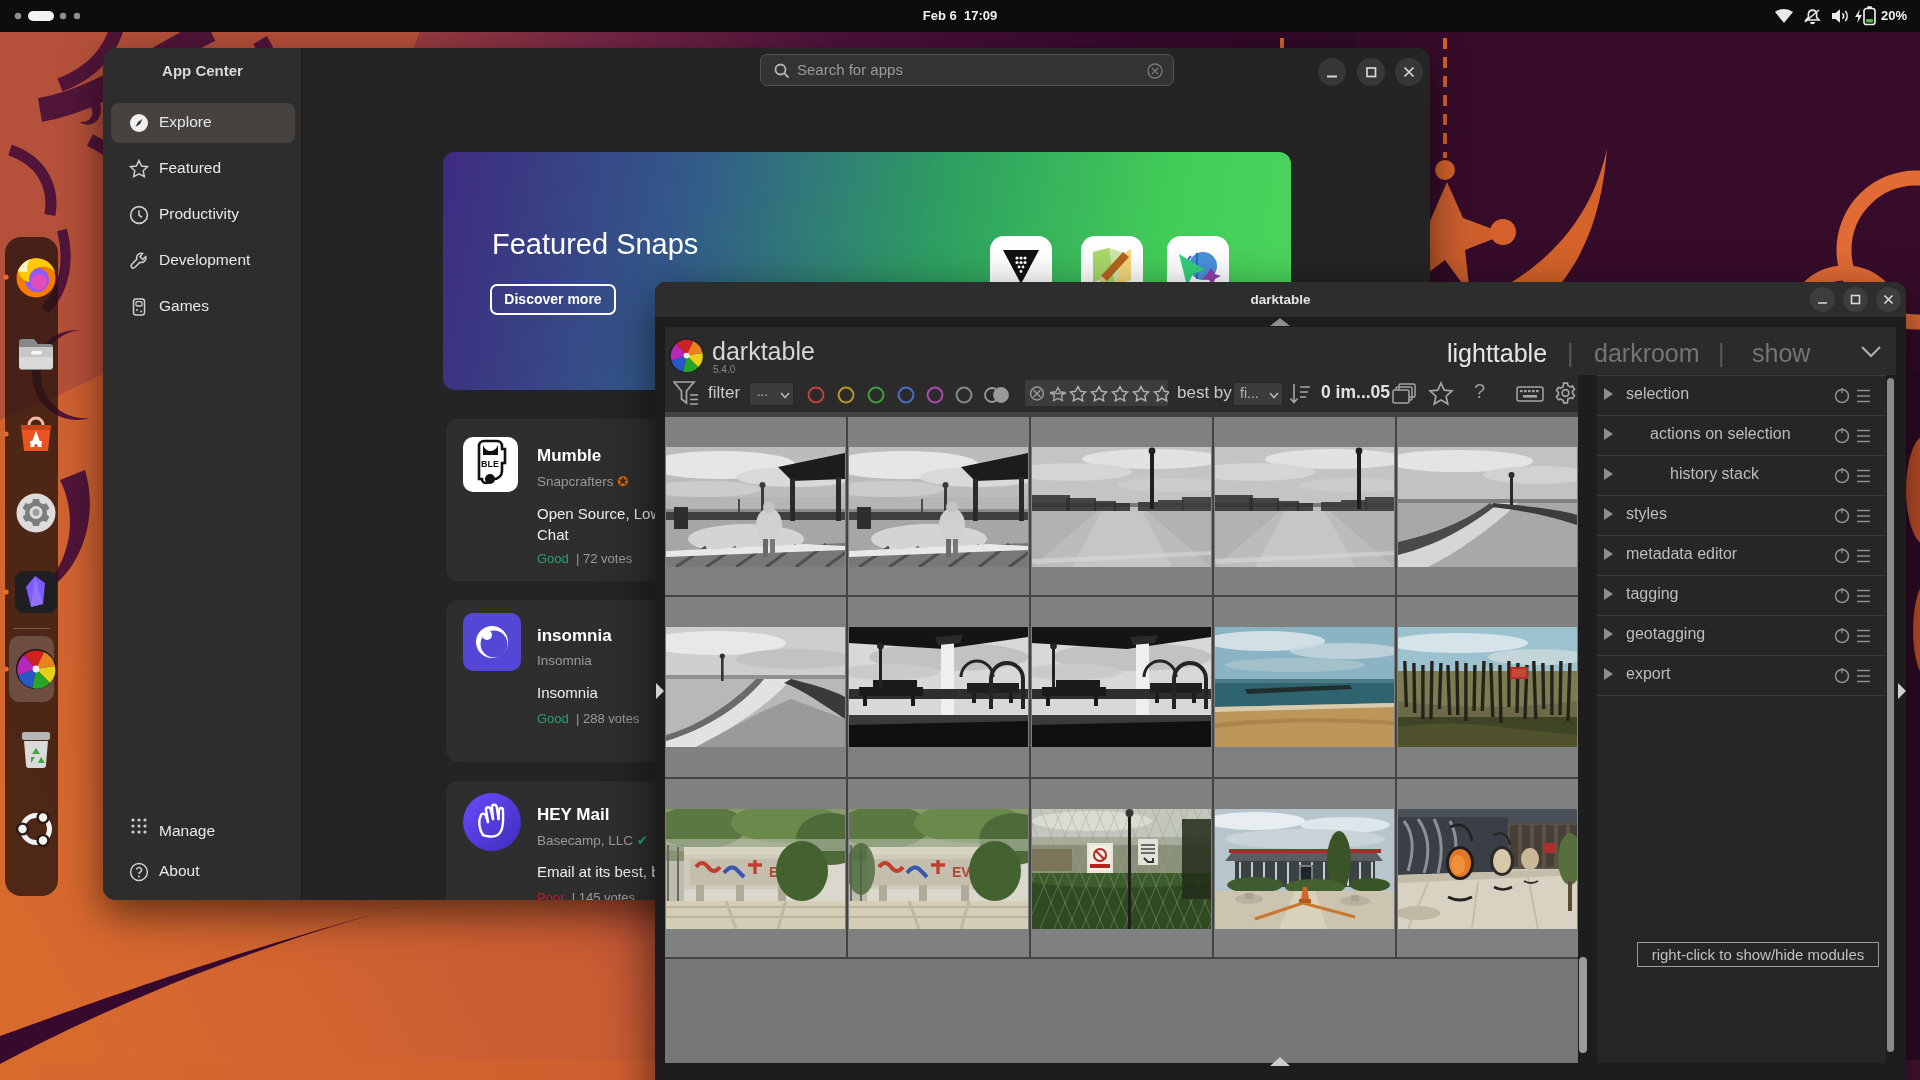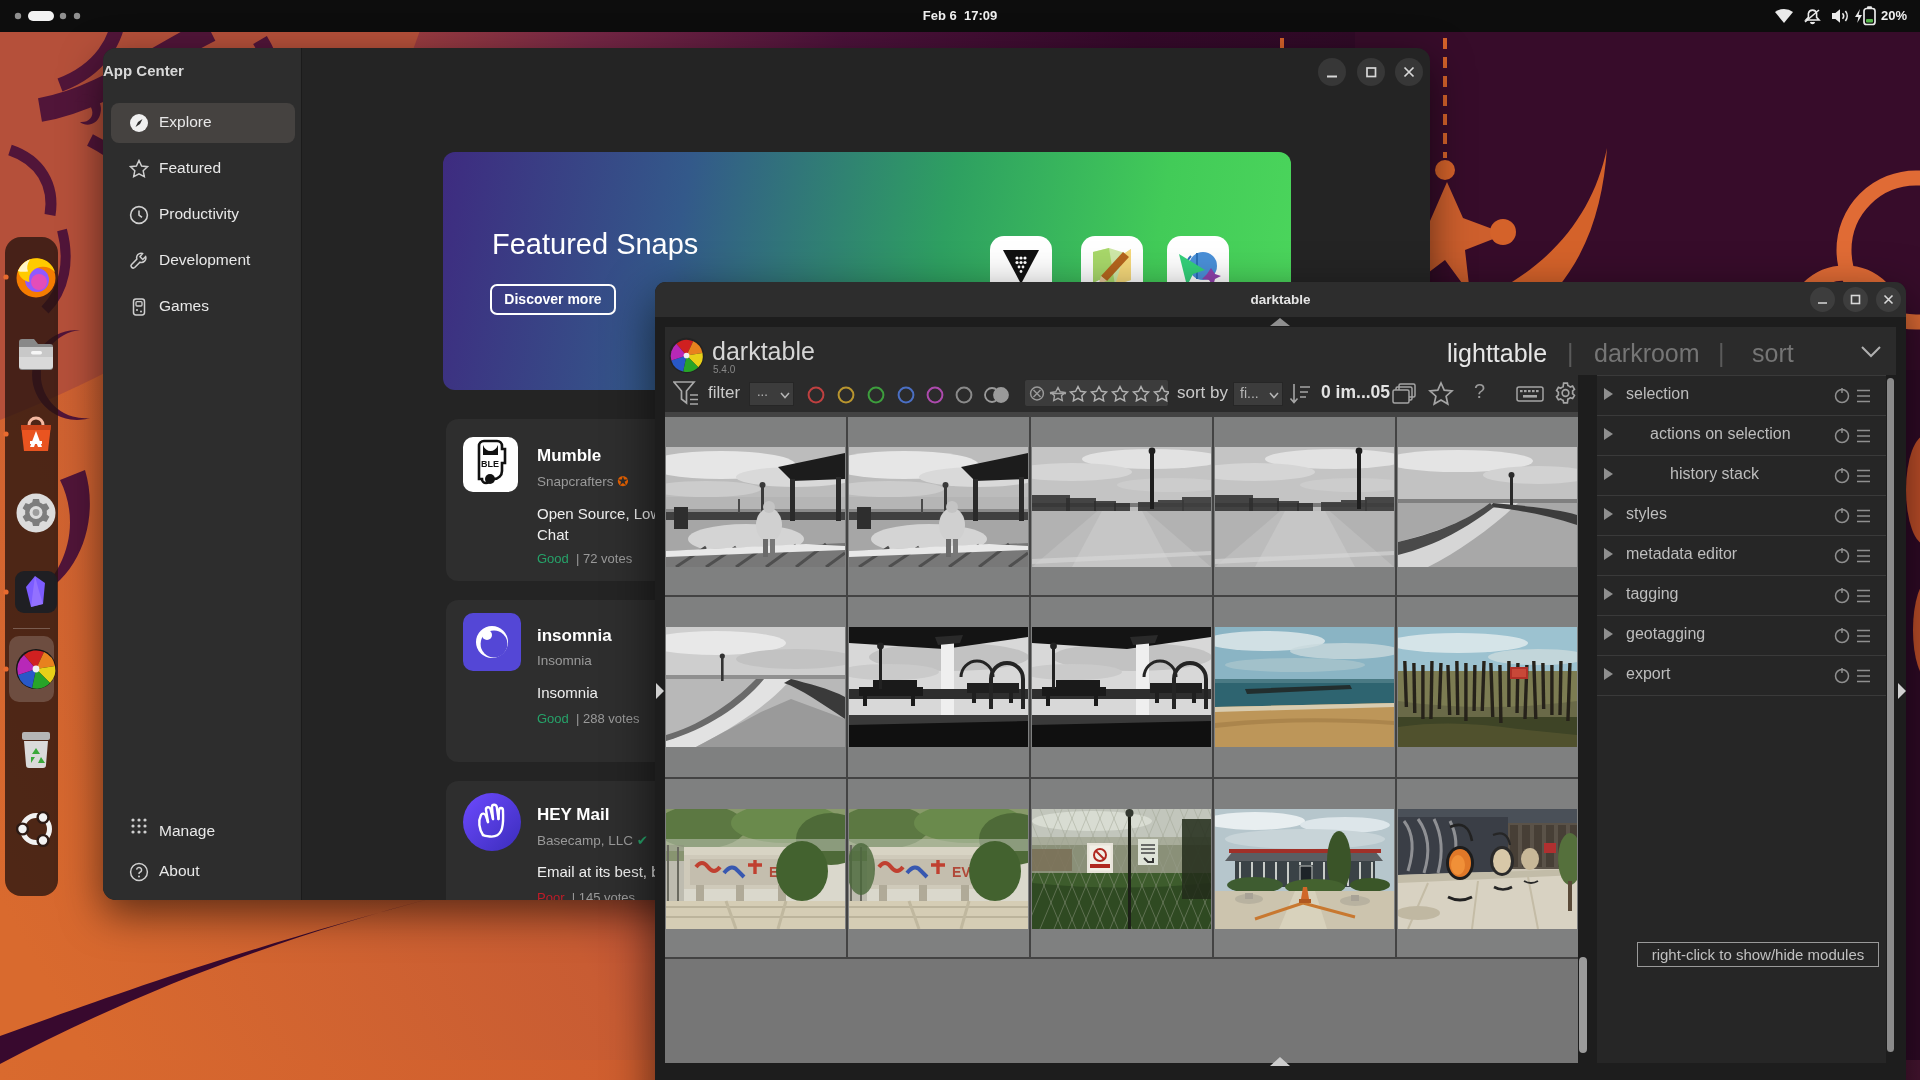--- a/index.html
+++ b/index.html
@@ -183,21 +183,21 @@
       <circle cx="4" cy="197" r="2.6"></circle>
       <circle cx="4" cy="355" r="2.6"></circle>
       <circle cx="4" cy="432" r="2.6"></circle>
     </g>
   </svg>
 </div>
 
 <div class="abs" style="left:103px;top:48px;width:1327px;height:852px;border-radius:13px;background:#242424;box-shadow:0 14px 40px rgba(0,0,0,0.55);overflow:hidden;">
 
   <div class="abs" style="left:0;top:0;width:199px;height:852px;background:#2d2d2d;border-right:1px solid #1b1b1b;">
-    <div class="abs" style="left:0;top:14px;width:199px;font-weight:700;font-size:15px;color:#d8d8d8;">App Center</div>
+    <div class="abs" style="left:0;top:14px;width:199px;text-align:center;font-weight:700;font-size:15px;color:#d8d8d8;">App Center</div>
     <div id="nav" style="position:absolute;left:8px;top:55px;width:184px;font-size:15.5px;color:#e8e8e8;">
       <div class="abs" style="left:0;top:0;width:184px;height:40px;background:#454240;border-radius:8px;"></div>
       <div class="abs" style="left:18px;top:10px;width:20px;height:20px;">
         <svg width="20" height="20" viewBox="0 0 20 20">
             <circle cx="10" cy="10" r="9" fill="#f0f0f0"></circle>
             <path d="M 13.5 6 L 11 11 L 6.5 14 L 9 9 z" fill="#2d2d2d"></path>
           </svg>
       </div>
       <div class="abs" style="left:48px;top:10px;">Explore</div>
       <svg class="abs" style="left:18px;top:56px" width="20" height="20" viewBox="0 0 20 20">
@@ -240,20 +240,31 @@
           <circle cx="10" cy="10" r="8.4" fill="none" stroke="#cfcfcf" stroke-width="1.5"></circle>
           <path d="M 7.6 7.6 a 2.5 2.5 0 1 1 3.4 2.7 c -0.8 0.3 -1 0.8 -1 1.6" fill="none" stroke="#cfcfcf" stroke-width="1.5"></path>
           <circle cx="10" cy="14.6" r="1" fill="#cfcfcf"></circle>
         </svg>
       <div class="abs" style="left:48px;top:56px;">About</div>
     </div>
   </div>
 
   <div class="abs" style="left:200px;top:0;width:1127px;height:852px;">
 
+    <div class="abs" style="left:457px;top:6px;width:414px;height:32px;border-radius:7px;background:#333333;border:1px solid #515151;">
+      <svg class="abs" style="left:12px;top:7px" width="18" height="18" viewBox="0 0 18 18">
+          <circle cx="7.5" cy="7.5" r="5" fill="none" stroke="#b5b5b5" stroke-width="1.8"></circle>
+          <path d="M 11.2 11.2 L 15.5 15.5" stroke="#b5b5b5" stroke-width="1.8"></path>
+        </svg>
+      <div class="abs" style="left:36px;top:6px;font-size:15px;color:#9b9b9b;">Search for apps</div>
+      <svg class="abs" style="left:386px;top:8px" width="16" height="16" viewBox="0 0 16 16">
+          <circle cx="8" cy="8" r="7" fill="none" stroke="#787878" stroke-width="1.4"></circle>
+          <path d="M 5 5 l 6 6 M 11 5 l -6 6" stroke="#787878" stroke-width="1.4"></path>
+        </svg>
+    </div>
 
     <div id="acctrl">
       <div class="abs" style="left:1015px;top:10px;width:28px;height:28px;border-radius:50%;background:#373737;"></div>
       <svg class="abs" style="left:1015px;top:10px" width="28" height="28">
           <path d="M 9 18.5 H 19" stroke="#d8d8d8" stroke-width="1.8"></path>
         </svg>
       <div class="abs" style="left:1054px;top:10px;width:28px;height:28px;border-radius:50%;background:#373737;"></div>
       <svg class="abs" style="left:1054px;top:10px" width="28" height="28">
           <rect x="10" y="10" width="8.5" height="8.5" fill="none" stroke="#d8d8d8" stroke-width="1.7"></rect>
         </svg>
@@ -401,21 +412,21 @@
         <path d="M 23 8.5 h 16" stroke-width="1.6"></path>
       </g>
       <g fill="none" stroke="#b2b2b2" stroke-width="1.4">
         <path d="M 51 1.5 L 53.4 6.3 L 58.6 7 L 54.8 10.7 L 55.7 15.9 L 51 13.4 L 46.3 15.9 L 47.2 10.7 L 43.4 7 L 48.6 6.3 z"></path>
         <path d="M 72 1.5 L 74.4 6.3 L 79.6 7 L 75.8 10.7 L 76.7 15.9 L 72 13.4 L 67.3 15.9 L 68.2 10.7 L 64.4 7 L 69.6 6.3 z"></path>
         <path d="M 93 1.5 L 95.4 6.3 L 100.6 7 L 96.8 10.7 L 97.7 15.9 L 93 13.4 L 88.3 15.9 L 89.2 10.7 L 85.4 7 L 90.6 6.3 z"></path>
         <path d="M 114 1.5 L 116.4 6.3 L 121.6 7 L 117.8 10.7 L 118.7 15.9 L 114 13.4 L 109.3 15.9 L 110.2 10.7 L 106.4 7 L 111.6 6.3 z"></path>
         <path d="M 135 1.5 L 137.4 6.3 L 142.6 7 L 138.8 10.7 L 139.7 15.9 L 135 13.4 L 130.3 15.9 L 131.2 10.7 L 127.4 7 L 132.6 6.3 z"></path>
       </g>
     </svg>
-    <div class="abs" style="left:512px;top:8px;font-size:17px;color:#c9c9c9;">sort by</div>
+    <div class="abs" style="left:512px;top:8px;font-size:17px;color:#c9c9c9;">best by</div>
     <div class="abs" style="left:568px;top:7px;width:50px;height:24px;background:#3c3c3c;border:1px solid #262626;color:#b5b5b5;font-size:14px;">
         <span style="position:absolute;left:6px;top:2px;">fi...</span>
         <svg class="abs" style="left:35px;top:9px" width="10" height="7">
           <path d="M 1 1 L 5 5.5 L 9 1" stroke="#b5b5b5" stroke-width="1.5" fill="none"></path>
         </svg>
       </div>
     <svg class="abs" style="left:623px;top:7px" width="24" height="24" viewBox="0 0 24 24">
         <g stroke="#a5a5a5" stroke-width="1.6" fill="none">
           <path d="M 6 2 V 20 M 2.5 16.5 L 6 20.5 L 9.5 16.5"></path>
           <path d="M 12 5 h 10 M 12 10 h 8 M 12 15 h 6"></path>
@@ -459,21 +470,21 @@
       <path d="M 22 22 L 18 41 A 19 19 0 0 1 4 28 z" fill="#2858c8"></path>
       <path d="M 22 22 L 4 28 A 19 19 0 0 1 10 8 z" fill="#b828b8"></path>
       <circle cx="22" cy="22" r="3.4" fill="#f0f0f0"></circle>
     </svg>
     <div class="abs" style="left:57px;top:55px;font-size:25px;color:#d6d6d6;">darktable</div>
     <div class="abs" style="left:58px;top:82px;font-size:10px;color:#888888;">5.4.0</div>
     <div class="abs" style="left:792px;top:57px;font-size:25px;color:#e6e6e6;">lighttable</div>
     <div class="abs" style="left:912px;top:57px;font-size:25px;color:#5a5a5a;">|</div>
     <div class="abs" style="left:939px;top:57px;font-size:25px;color:#757575;">darkroom</div>
     <div class="abs" style="left:1063px;top:57px;font-size:25px;color:#5a5a5a;">|</div>
-    <div class="abs" style="left:1097px;top:57px;font-size:25px;color:#757575;">sort</div>
+    <div class="abs" style="left:1097px;top:57px;font-size:25px;color:#757575;">show</div>
     <svg class="abs" style="left:1205px;top:63px" width="22" height="14">
         <path d="M 2 2 L 11 11 L 20 2" stroke="#b0b0b0" stroke-width="2" fill="none"></path>
       </svg>
   </div>
 
   <div class="abs" style="left:10px;top:130px;width:913px;height:651px;background:#767676;" id="grid">
     <div class="abs" style="left:0;top:0;width:913px;height:547px;background:#434343;"></div>
     <div class="abs" style="left:0px;top:5px;width:181px;height:178px;background:#7f8080;"></div>
     <div class="abs" style="left:1px;top:35px;width:179px;height:120px;filter:blur(0.5px);"><svg width="179" height="120" viewBox="0 0 179 120">
           <rect width="179" height="120" fill="#bcbcbc"></rect>

